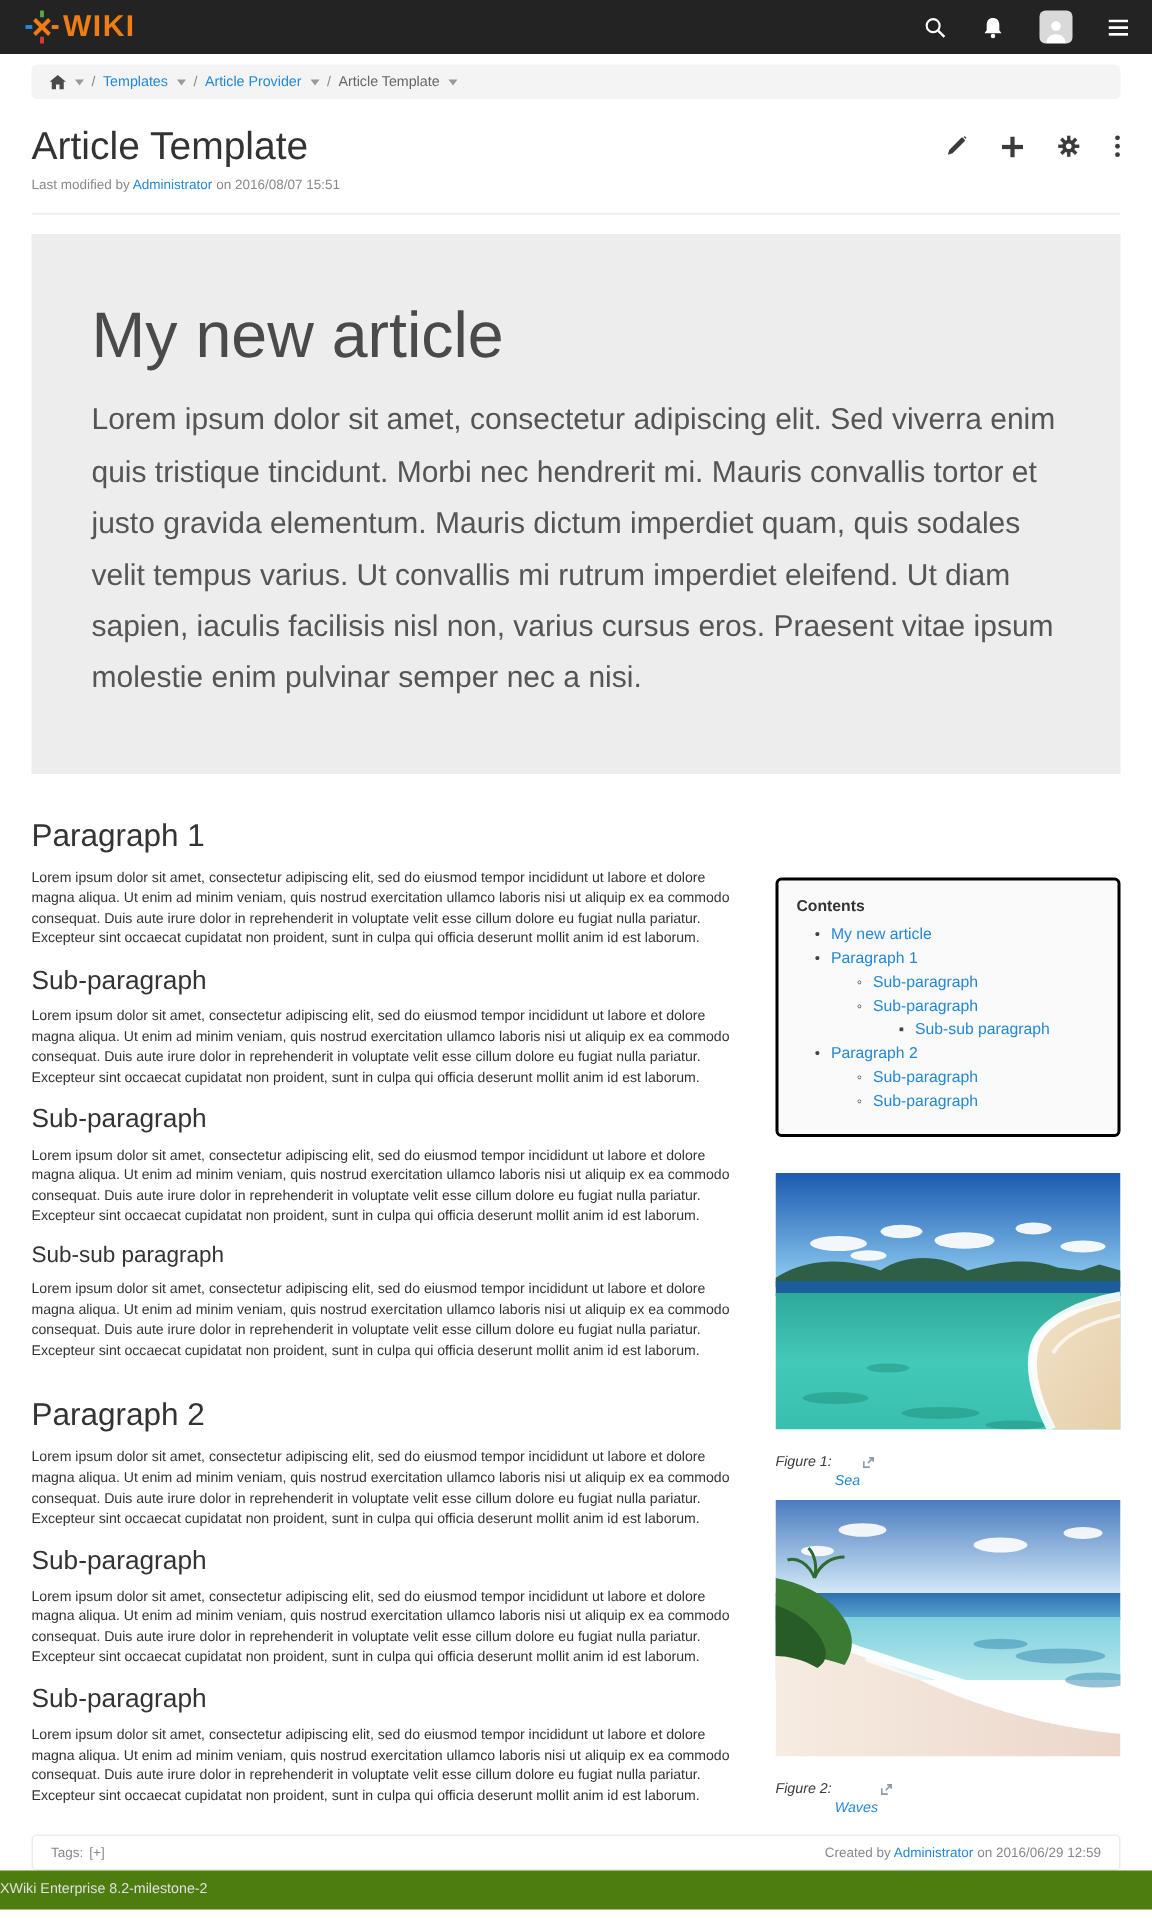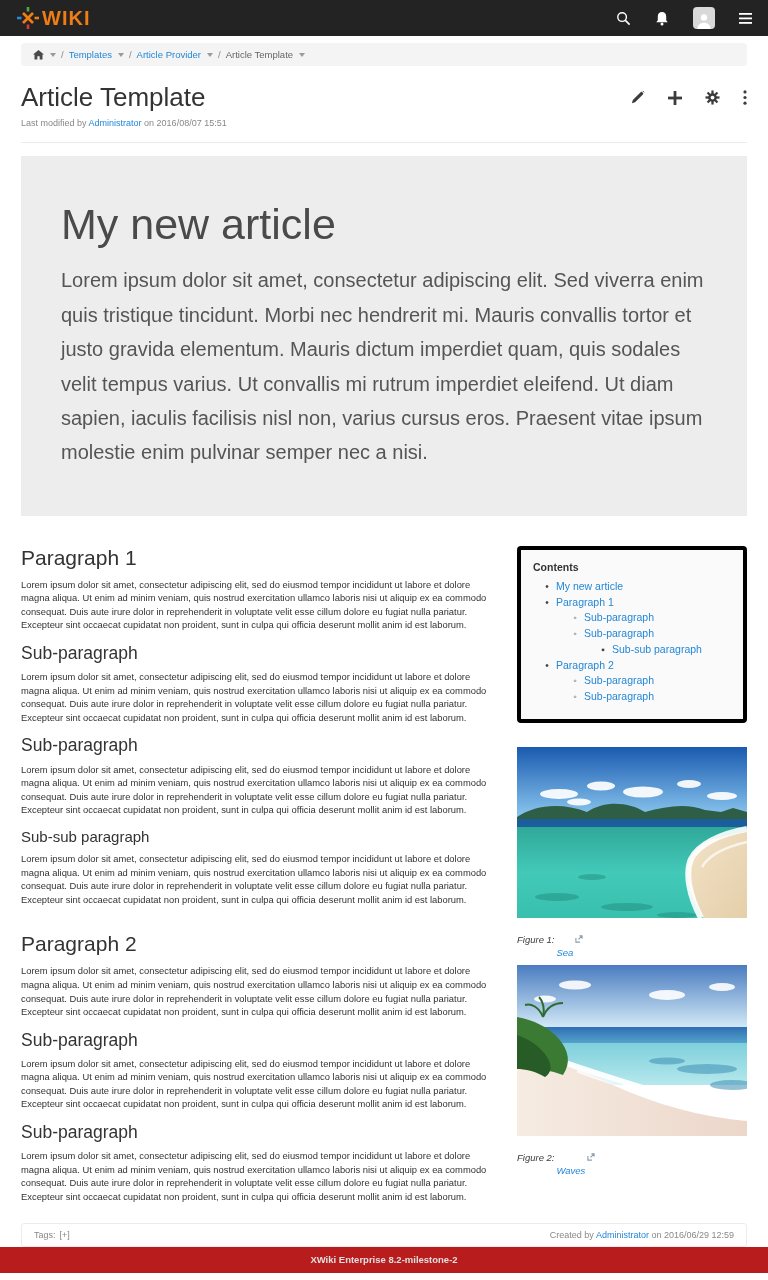--- a/index.html
+++ b/index.html
@@ -41,33 +41,33 @@
   .modified { margin:7px 21px 0; font-size:9px; color:#888; }
   a.blue { color:#2387d7; text-decoration:none; cursor:pointer; }
   .rule { margin:14px 21px 0; border:0; border-top:1px solid #ececec; }
 
   
   .hero { margin:13px 21px 0; background:#ededed; padding:46px 40px 46px; }
   .hero-title { font-size:43px; font-weight:400; color:#4a4a4a; margin:0 0 16px; line-height:1.05; }
   .hero-text { font-size:20px; line-height:1.72; color:#555; margin:0; }
 
   
-  .columns { display:flex; margin:30px 21px 0; gap:29px; align-items:flex-start; }
+  .columns { display:flex; margin:30px 21px 0; gap:29px; align-items:flex-end; }
   .article { flex:1; min-width:0; }
   .aside { width:230px; flex:none; }
 
   .article h2 { font-size:21px; font-weight:400; color:#333; margin:26px 0 9px; line-height:1.1; }
   .article h2:first-child { margin-top:0; }
   .article h3 { font-size:17.5px; font-weight:400; color:#333; margin:12px 0 7px; line-height:1.1; }
   .article h4 { font-size:15px; font-weight:400; color:#333; margin:12px 0 7px; line-height:1.1; }
   .article p { font-size:9.4px; line-height:1.44; color:#333; margin:0 0 8px; }
 
   
   .toc-panel {
-    background:#fafafa; border:4px solid #000000; border-radius:4px;
+    background:#fafafa; border:2px solid #000000; border-radius:4px;
     padding:11px 12px 14px; font-size:10.5px;
   }
   .toc-title { font-weight:bold; color:#333; margin-bottom:6px; }
   .toc-item { line-height:1.5; display:flex; align-items:baseline; }
   .toc-item .marker { color:#444; flex:none; text-align:center; width:12px; font-size:10px; }
   .toc-item.d1 { padding-left:8px; }
   .toc-item.d2 { padding-left:36px; }
   .toc-item.d3 { padding-left:64px; }
   .toc-item a { color:#2387d7; text-decoration:none; cursor:pointer; margin-left:3px; }
 
@@ -80,22 +80,22 @@
 
   
   .docfooter {
     margin:12px 21px 0; border:1px solid #ececec; border-radius:3px;
     padding:6px 12px; display:flex; align-items:center; font-size:9px; color:#888;
   }
   .docfooter .created { margin-left:auto; }
 
   
   .sitefooter {
-    margin-top:auto; flex:none; background:#b91c1c; color:#e0e0e0;
-    text-align:center; font-size:9.5px; padding:7px 0 8px;font-weight:bold;
+    margin-top:auto; flex:none; background:#4d7c0f; color:#e0e0e0;
+    font-size:9.5px; padding:7px 0 8px;
   }
 </style>
 </head>
 <body>
 
 <div class="page">
 
   <div class="navbar">
     <div class="logo">
       <svg width="24" height="24" viewBox="0 0 24 24">

